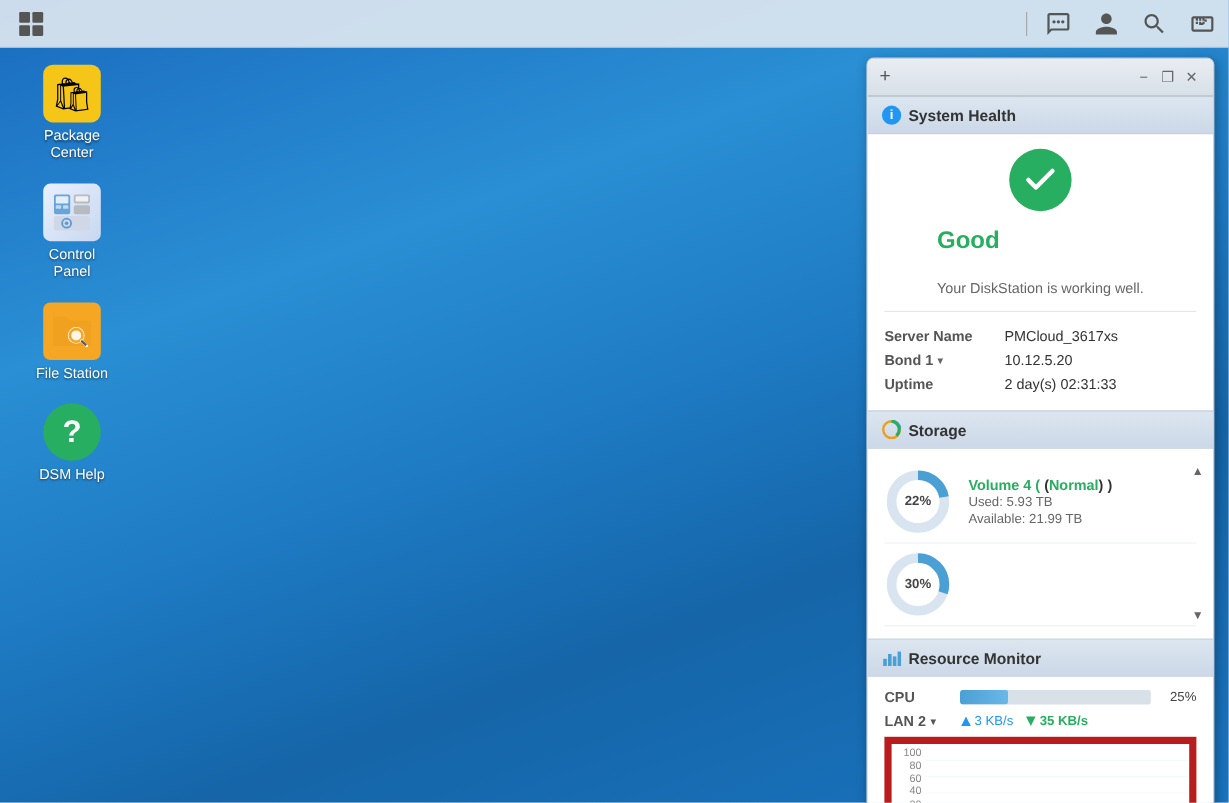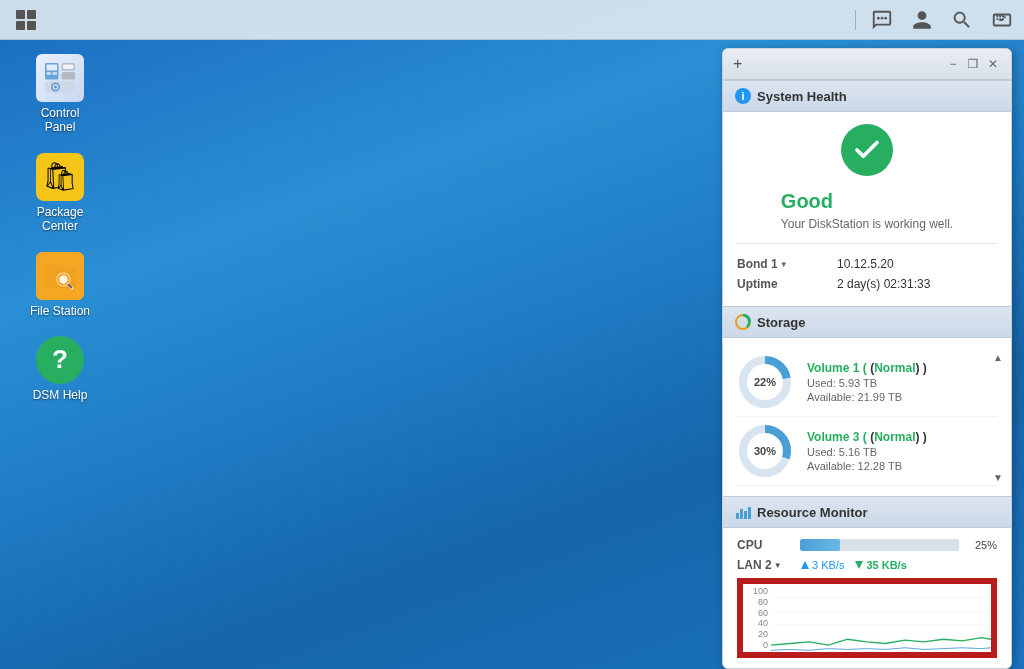--- a/index.html
+++ b/index.html
@@ -272,21 +272,21 @@
 
     .health-text h2 {
       font-size: 20px;
       color: #27ae60;
       font-weight: bold;
     }
 
     .health-text p {
       font-size: 12px;
       color: #666;
-      margin-top: 4px;
+      margin-top: 20px;
     }
 
     .health-details {
       border-top: 1px solid #e0e8f0;
       padding-top: 10px;
     }
 
     .detail-row {
       display: flex;
       align-items: center;
@@ -572,20 +572,28 @@
       </div>
       <div class="taskbar-icon">
         <svg width="22" height="22" viewBox="0 0 24 24" fill="#555">
           <path d="M20 5H4c-1.1 0-2 .9-2 2v10c0 1.1.9 2 2 2h16c1.1 0 2-.9 2-2V7c0-1.1-.9-2-2-2zm0 12H4V7h16v10zM6 10h2v2H6zm0-3h2v2H6zm3 3h2v2H9zm0-3h2v2H9zm3 3h2v2h-2zm0-3h2v2h-2zm1 6H9v-2h4v2zm3-3h-2v-2h2v2zm0-3h-2V7h2v2z"></path>
         </svg>
       </div>
     </div>
   </div>
 
   <div class="desktop-icons">
+
+    <div class="desktop-icon">
+      <div class="icon-img">
+        <div class="pkg-icon"></div>
+      </div>
+      <span class="icon-label">Package
+Center</span>
+    </div>
 
     <div class="desktop-icon">
       <div class="icon-img">
         <div class="cp-icon">
           <svg width="36" height="36" viewBox="0 0 48 48">
             <rect x="4" y="4" width="18" height="22" rx="2" fill="#5b9bd5" opacity="0.9"></rect>
             <rect x="6" y="6" width="14" height="8" rx="1" fill="white" opacity="0.8"></rect>
             <rect x="6" y="16" width="6" height="4" rx="1" fill="white" opacity="0.6"></rect>
             <rect x="14" y="16" width="6" height="4" rx="1" fill="white" opacity="0.6"></rect>
             <rect x="26" y="4" width="18" height="10" rx="2" fill="#aaa" opacity="0.7"></rect>
@@ -595,28 +603,20 @@
             <circle cx="18" cy="36" r="5" fill="none" stroke="#5b9bd5" stroke-width="2"></circle>
             <circle cx="18" cy="36" r="2" fill="#5b9bd5"></circle>
           </svg>
         </div>
       </div>
       <span class="icon-label">Control Panel</span>
     </div>
 
     <div class="desktop-icon">
       <div class="icon-img">
-        <div class="pkg-icon"></div>
-      </div>
-      <span class="icon-label">Package
-Center</span>
-    </div>
-
-    <div class="desktop-icon">
-      <div class="icon-img">
         <div class="fs-icon">
           <svg width="42" height="42" viewBox="0 0 48 48">
             <path d="M6 10 L6 38 L42 38 L42 14 L22 14 L18 10 Z" fill="#f5a623"></path>
             <path d="M6 10 L6 38 L42 38 L42 14 L22 14 L18 10 Z" fill="#e8941a" opacity="0.3"></path>
             <circle cx="28" cy="28" r="8" fill="white" opacity="0.9"></circle>
             <circle cx="28" cy="28" r="6" fill="none" stroke="#f5a623" stroke-width="2.5"></circle>
             <line x1="33" y1="33" x2="38" y2="38" stroke="white" stroke-width="2.5" stroke-linecap="round"></line>
             <line x1="33.5" y1="33.5" x2="37" y2="37" stroke="#555" stroke-width="2" stroke-linecap="round"></line>
           </svg>
         </div>
@@ -660,20 +660,24 @@
             <polyline points="20 6 9 17 4 12"></polyline>
           </svg>
         </div>
         <div class="health-text">
           <h2>Good</h2>
           <p>Your DiskStation is working well.</p>
         </div>
       </div>
       <div class="health-details">
         <div class="detail-row">
+          <span class="detail-label">Server Name</span>
+          <span class="detail-value">PMCloud_3617xs</span>
+        </div>
+        <div class="detail-row">
           <span class="detail-label">
             <span class="detail-dropdown">
               <span>Bond 1</span>
               <span class="caret">▼</span>
             </span>
           </span>
           <span class="detail-value">10.12.5.20</span>
         </div>
         <div class="detail-row">
           <span class="detail-label">Uptime</span>
@@ -701,41 +705,34 @@
       <div class="volume-row">
         <div class="donut-container">
           <svg width="56" height="56" viewBox="0 0 56 56">
             <circle cx="28" cy="28" r="22" fill="none" stroke="#d8e4f0" stroke-width="8"></circle>
             <circle cx="28" cy="28" r="22" fill="none" stroke="#4a9fd4" stroke-width="8" stroke-dasharray="138.2 138.2" stroke-dashoffset="107.8" transform="rotate(-90 28 28)"></circle>
           </svg>
           <span class="donut-label">22%</span>
         </div>
         <div class="volume-info">
           <h4>
-            <span>Volume 1 (</span> (<span style="color:#27ae60">Normal</span>)
+            <span>Volume 4 (</span> (<span style="color:#27ae60">Normal</span>)
           )</h4>
           <p>Used: 5.93 TB</p>
           <p>Available: 21.99 TB</p>
         </div>
       </div>
 
       <div class="volume-row">
         <div class="donut-container">
           <svg width="56" height="56" viewBox="0 0 56 56">
             <circle cx="28" cy="28" r="22" fill="none" stroke="#d8e4f0" stroke-width="8"></circle>
             <circle cx="28" cy="28" r="22" fill="none" stroke="#4a9fd4" stroke-width="8" stroke-dasharray="138.2 138.2" stroke-dashoffset="96.7" transform="rotate(-90 28 28)"></circle>
           </svg>
           <span class="donut-label">30%</span>
-        </div>
-        <div class="volume-info">
-          <h4>
-            <span>Volume 3 (</span> (<span style="color:#27ae60">Normal</span>)
-          )</h4>
-          <p>Used: 5.16 TB</p>
-          <p>Available: 12.28 TB</p>
         </div>
       </div>
 
       <div class="storage-scroll-btn down">▼</div>
     </div>
 
     <div class="section-header">
       <div class="section-header-left">
         <div class="section-icon-resource">
           <svg width="16" height="16" viewBox="0 0 16 16">

